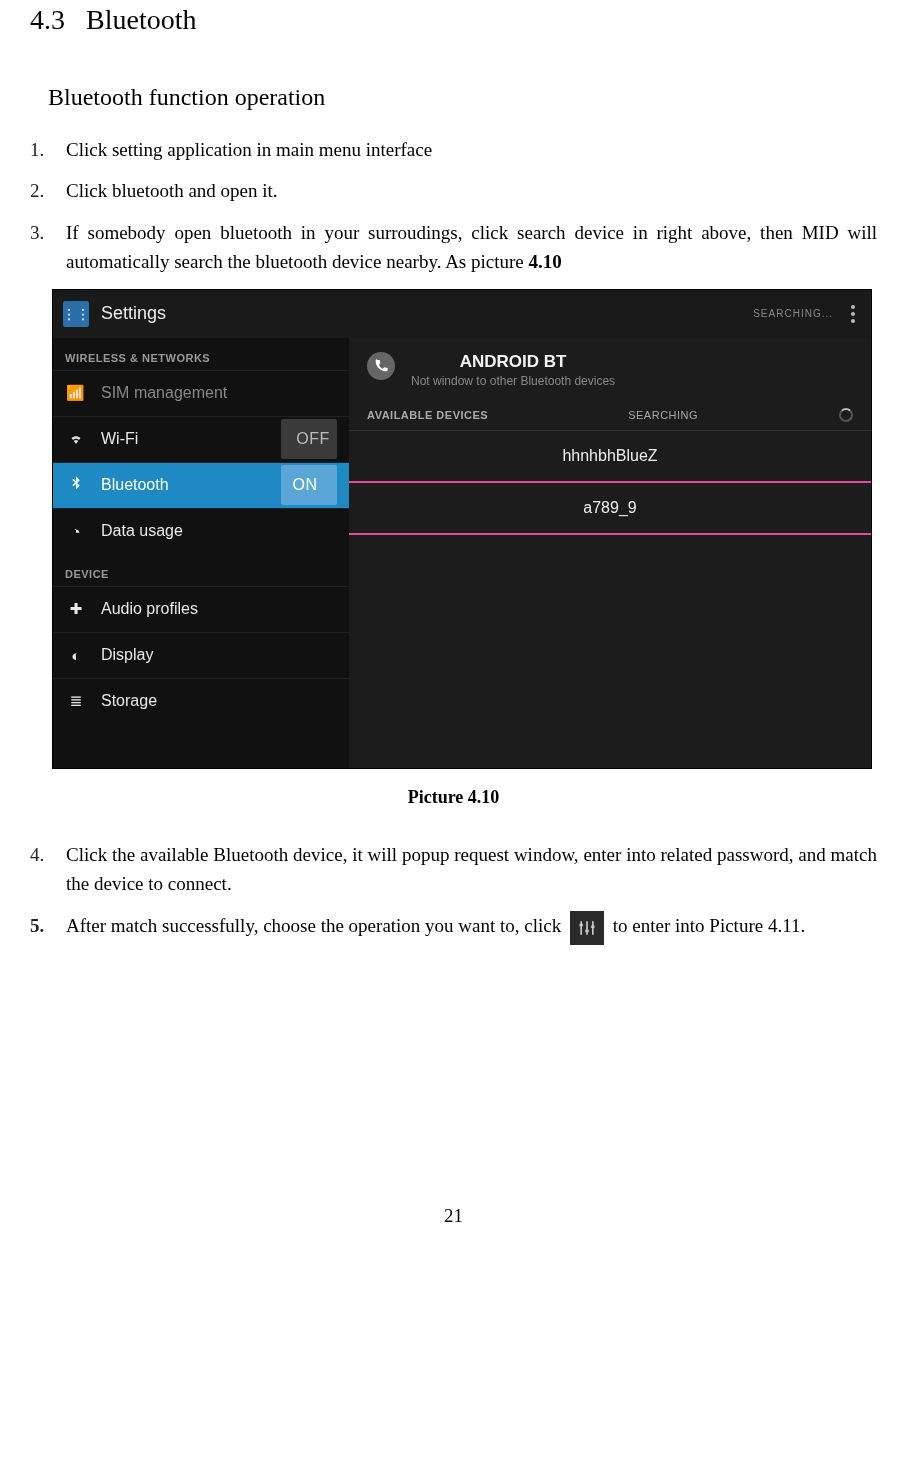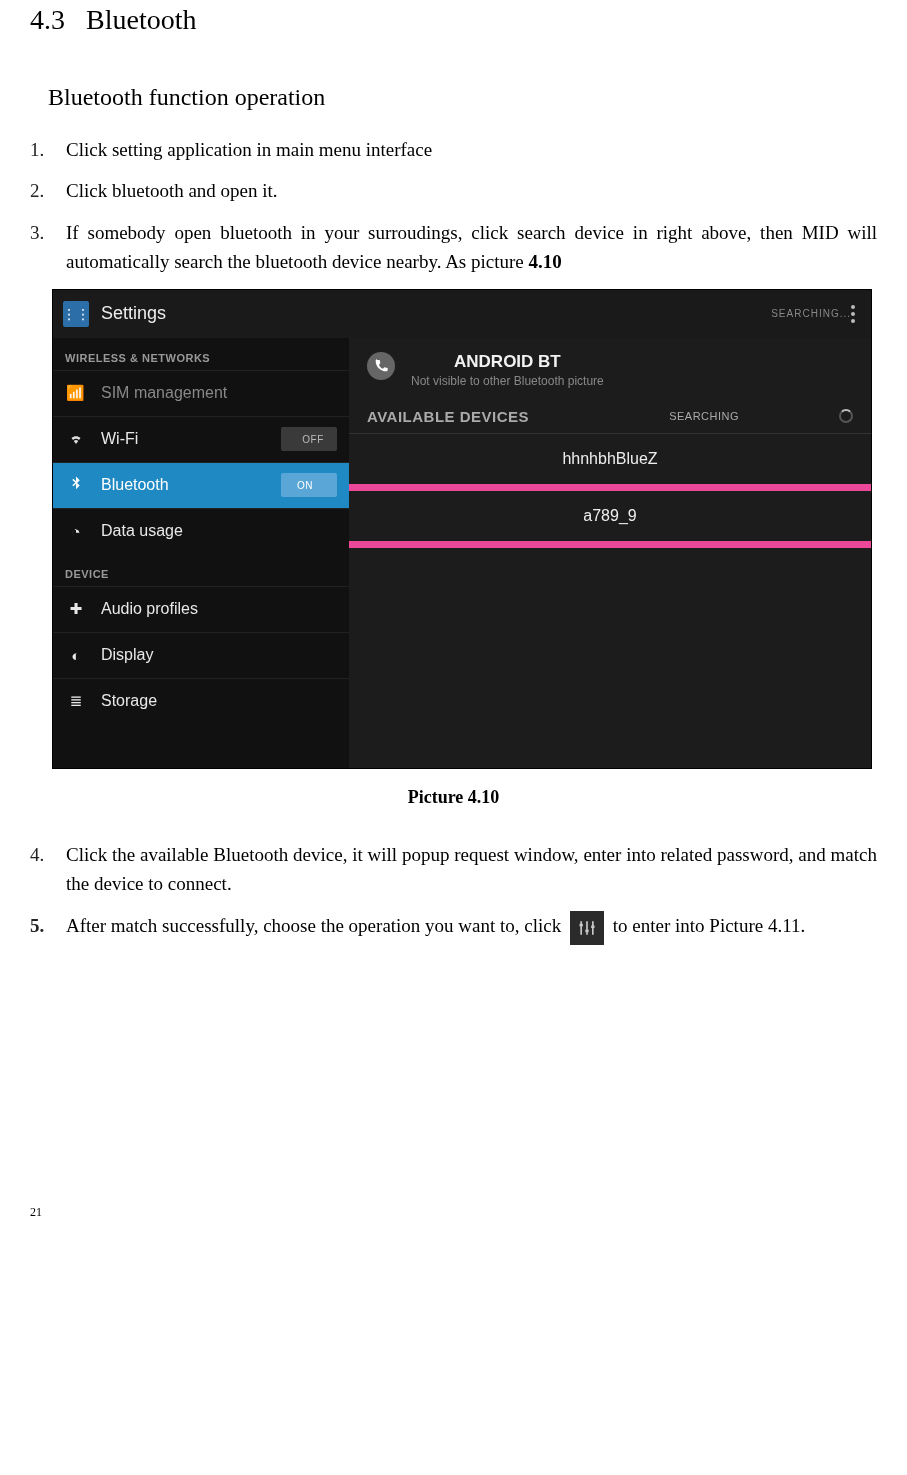--- a/index.html
+++ b/index.html
@@ -77,20 +77,21 @@
     border-radius: 2px;
     margin-right: 12px;
     display: flex; align-items: center; justify-content: center;
     font-size: 14px; color: #fff;
   }
   .titlebar .spacer { flex: 1; }
   .titlebar .searching {
     font-size: 10px;
     letter-spacing: 1px;
     color: #888;
+    margin-right: 18px;
   }
   .titlebar .menu-dots {
     width: 4px;
     display: flex;
     flex-direction: column;
     gap: 3px;
     margin-right: 6px;
   }
   .titlebar .menu-dots span {
     width: 4px; height: 4px; background: #bbb; border-radius: 50%;
@@ -123,23 +124,23 @@
     width: 22px; text-align: center;
     margin-right: 14px;
     font-size: 15px;
   }
   .sidebar .item.active {
     background: #1f89c4;
     color: #fff;
   }
   .sidebar .item .toggle {
     margin-left: auto;
-    width: 56px; height: 24px;
+    width: 56px; height: 40px;
     border-radius: 2px;
-    font-size: 10px;
+    font-size: 16px;
     display: flex; align-items: center; justify-content: center;
     letter-spacing: 0.5px;
   }
   .toggle.off { background: #3a3a3a; color: #bbb; justify-content: flex-start; padding-left: 8px; }
   .toggle.on { background: #5aa6d6; color: #fff; justify-content: flex-end; padding-right: 8px; }
   .main {
     flex: 1;
     background: #1c1c1c;
     display: flex; flex-direction: column; text-align: center;
   }
@@ -159,58 +160,59 @@
     flex-shrink: 0;
   }
   .device-self .dname { font-size: 17px; font-weight: bold; color: #f2f2f2; }
   .device-self .dsub { font-size: 12px; color: #888; margin-top: 2px; }
   .avail-row {
     display: flex; align-items: center;
     padding: 8px 18px;
     border-bottom: 1px solid #333;
   }
   .avail-row .alabel {
-    font-size: 15px; letter-spacing: 0.5px; color: #aaa; font-weight: bold;
+    font-size: 11px; letter-spacing: 0.5px; color: #aaa; font-weight: bold;
   }
   .avail-row .scanlabel {
     font-size: 11px; letter-spacing: 0.5px; color: #aaa; margin-left: 140px;
   }
   .avail-row .spinner {
     margin-left: auto;
     width: 14px; height: 14px;
     border: 2px solid #555;
     border-top-color: #bbb;
     border-radius: 50%;
   }
   .dev-item {
     padding: 16px 18px;
     font-size: 16px;
     color: #eee;
-    border-bottom: 7px solid #ec4899;
+    border-bottom: 2px solid #ec4899;
   }
 
   .caption {
     text-align: center;
     font-weight: bold;
     font-size: 18px;
     margin: 18px 0 32px 0;
   }
 
   .inline-icon {
     display: inline-flex;
     width: 34px; height: 34px;
     background: #2b2b2b;
     vertical-align: middle;
     align-items: center; justify-content: center;
     margin: 0 4px;
   }
   .inline-icon svg { width: 20px; height: 20px; }
 
   .page-num {
-    font-size: 12px;
+    text-align: center;
+    font-size: 19px;
     margin-top: 260px;
     padding-bottom: 20px;
   }
 </style>
 </head>
 <body>
 
 <div class="section-heading">
   <span>4.3</span>&nbsp;&nbsp;&nbsp;<span>Bluetooth</span>
 </div>
@@ -299,21 +301,21 @@
 
     <div class="main">
       <div class="device-self">
         <div class="phone-icon">
           <svg viewBox="0 0 24 24" width="16" height="16">
               <path fill="#fff" d="M6 2c-1 0-2 1-2 2 0 9 7 16 16 16 1 0 2-1 2-2v-3l-5-1-2 2c-3-1-5-3-6-6l2-2-1-5H6z"></path>
             </svg>
         </div>
         <div>
           <div class="dname">ANDROID BT</div>
-          <div class="dsub">Not visible to other Bluetooth picture</div>
+          <div class="dsub">Not window to other Bluetooth devices</div>
         </div>
       </div>
       <div class="avail-row">
         <span class="alabel">AVAILABLE DEVICES</span>
         <span class="scanlabel">SEARCHING</span>
         <span class="spinner"></span>
       </div>
       <div class="dev-item">hhnhbhBlueZ</div>
       <div class="dev-item">a789_9</div>
     </div>

